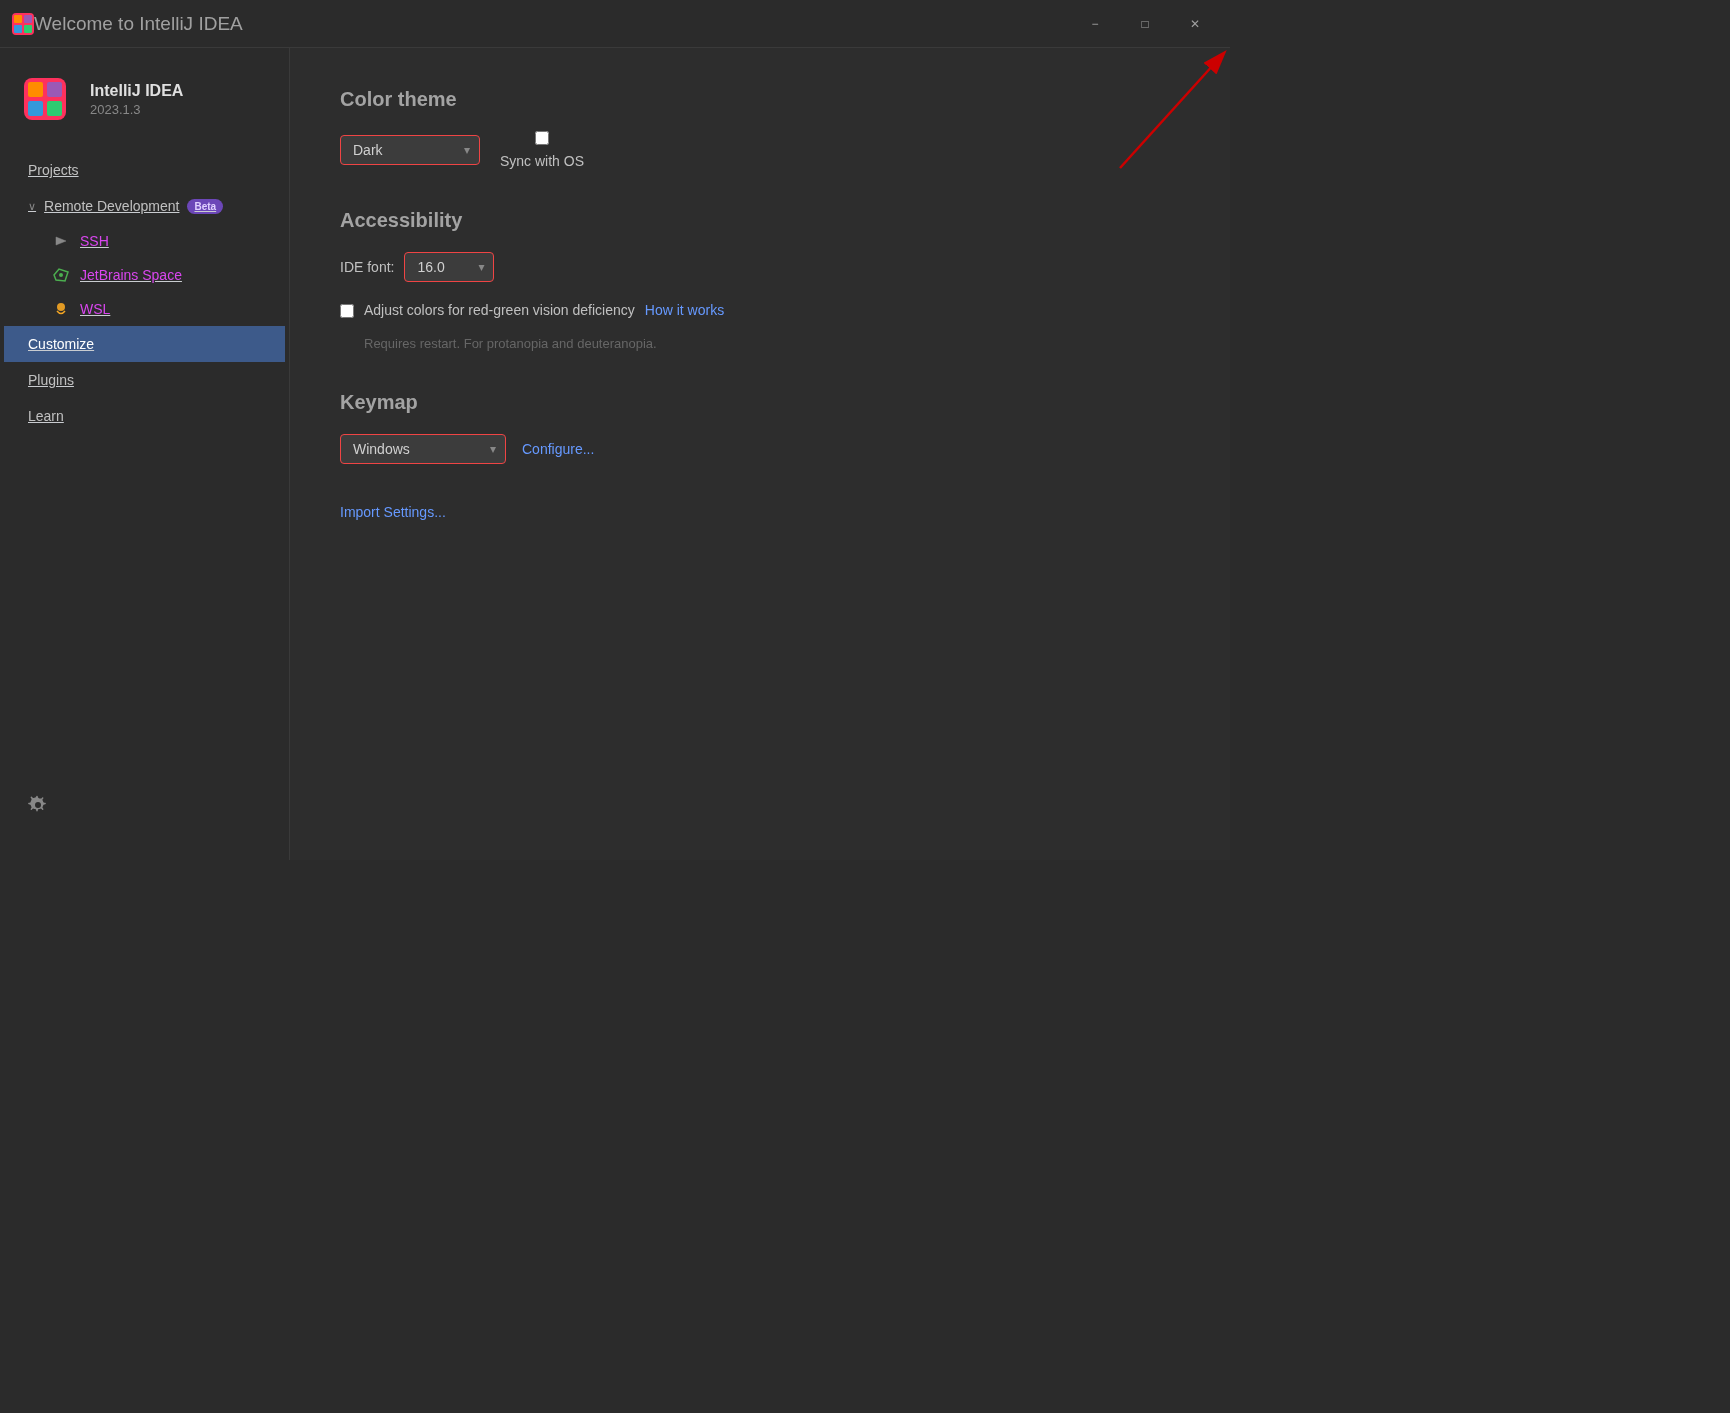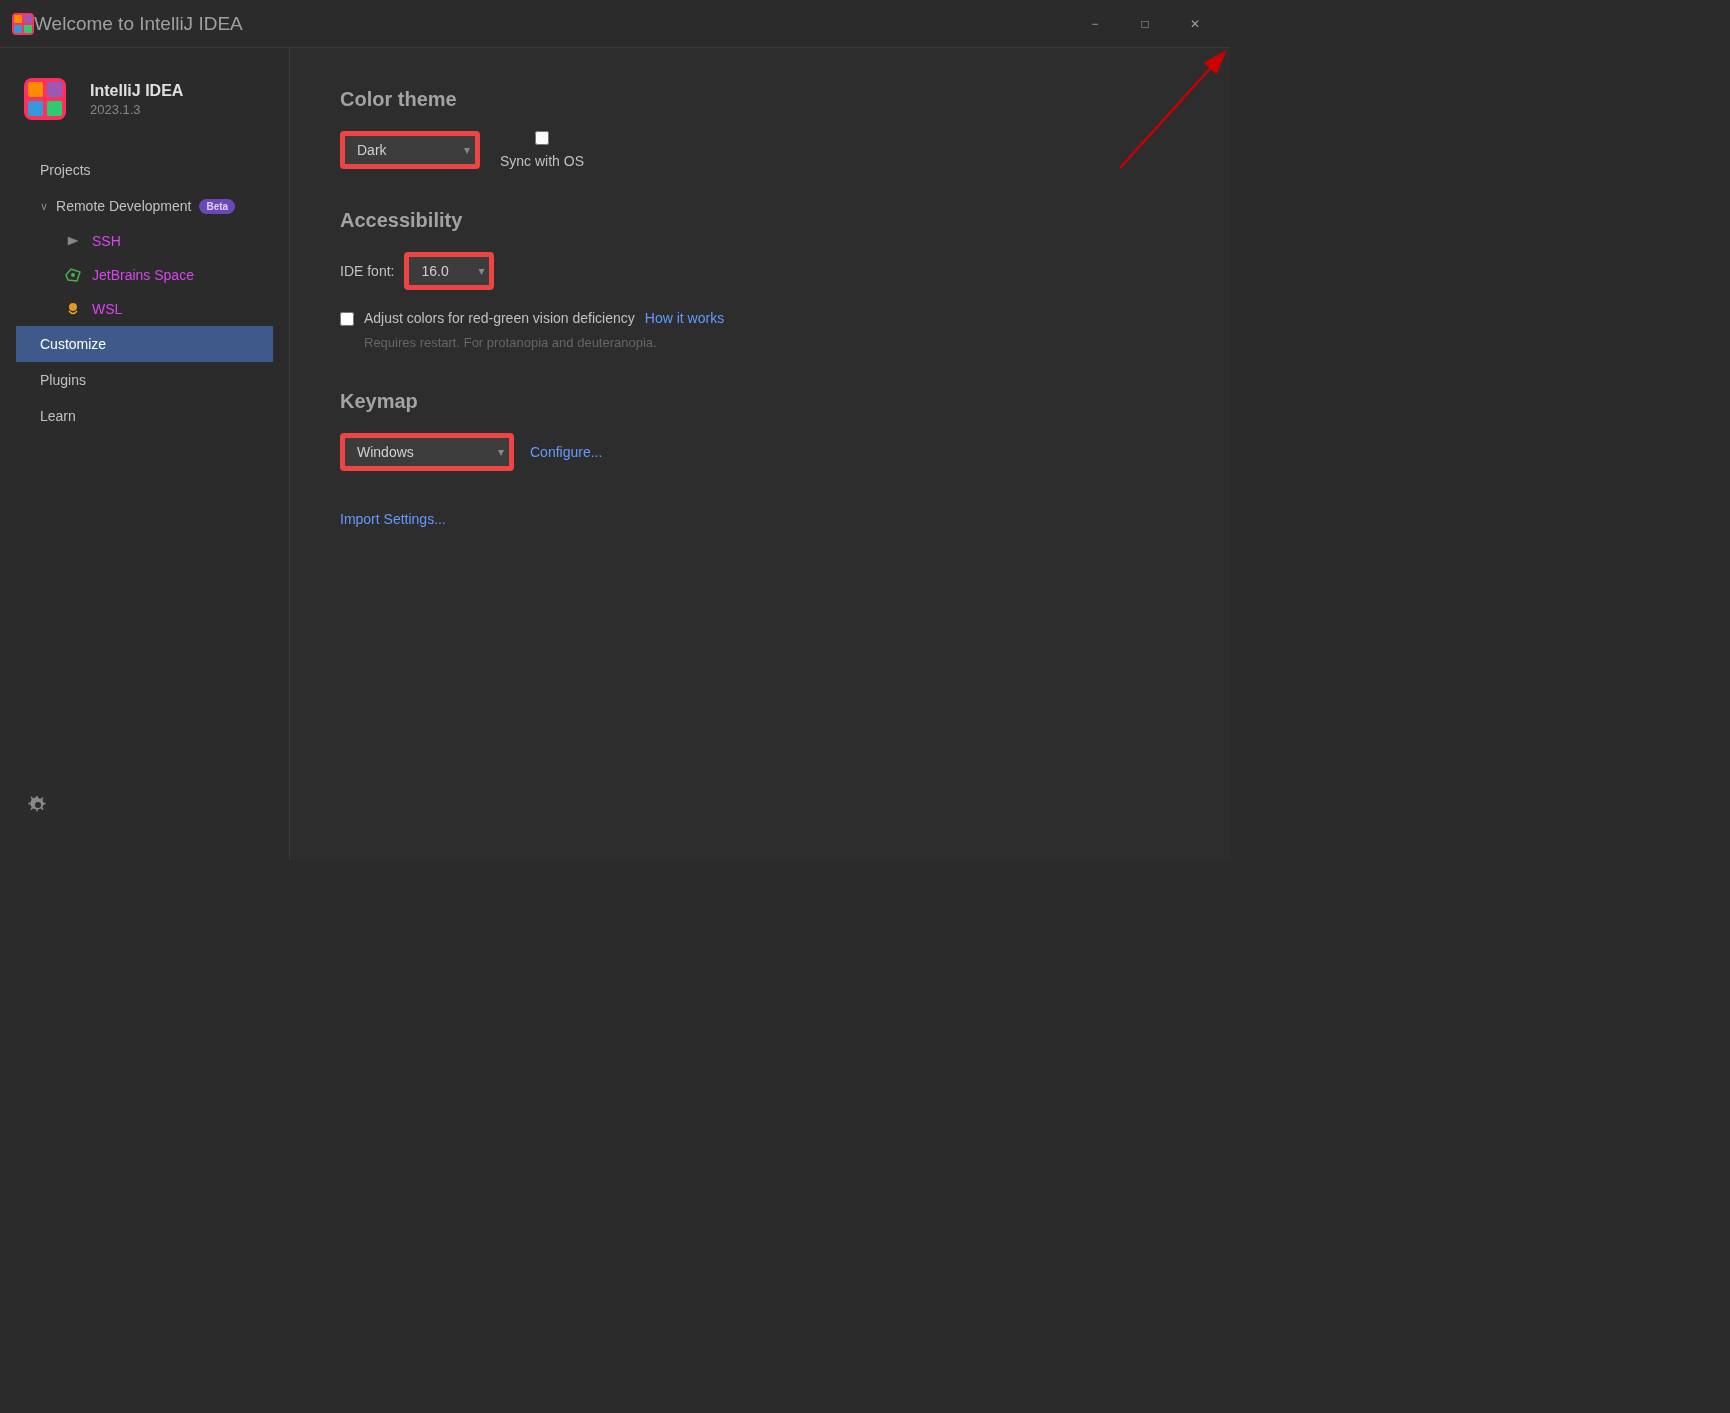--- a/index.html
+++ b/index.html
@@ -75,21 +75,22 @@
       color: #e0e0e0;
     }
     .brand-version {
       font-size: 13px;
       color: #888;
       margin-top: 2px;
     }
 
     .sidebar-nav {
       flex: 1;
-      padding: 8px 16px;
+      padding: 8px 4px;
+      text-decoration: underline;
     }
     .nav-item {
       display: flex;
       align-items: center;
       padding: 10px 24px;
       cursor: pointer;
       color: #c0c0c0;
       font-size: 14px;
       gap: 8px;
       position: relative;
@@ -164,21 +165,21 @@
 
     
     .theme-row {
       display: flex;
       align-items: center;
       gap: 20px;
     }
 
     .dropdown {
       background: #3c3c3c;
-      border: 5px solid #ef4444;
+      border: 1px solid #ef4444;
       border-radius: 4px;
       color: #d0d0d0;
       padding: 6px 30px 6px 12px;
       font-size: 14px;
       cursor: pointer;
       appearance: none;
       -webkit-appearance: none;
       position: relative;
       min-width: 140px;
     }
@@ -251,21 +252,21 @@
     }
     .how-it-works-link {
       color: #6699ff;
       font-size: 14px;
       cursor: pointer;
       text-decoration: none;
     }
     .accessibility-sub-text {
       color: #666;
       font-size: 13px;
-      margin-top: 9px;
+      margin-top: 18px;
       padding-left: 0;
     }
 
     
     .keymap-row {
       display: flex;
       align-items: center;
       gap: 16px;
       margin-bottom: 30px;
     }

